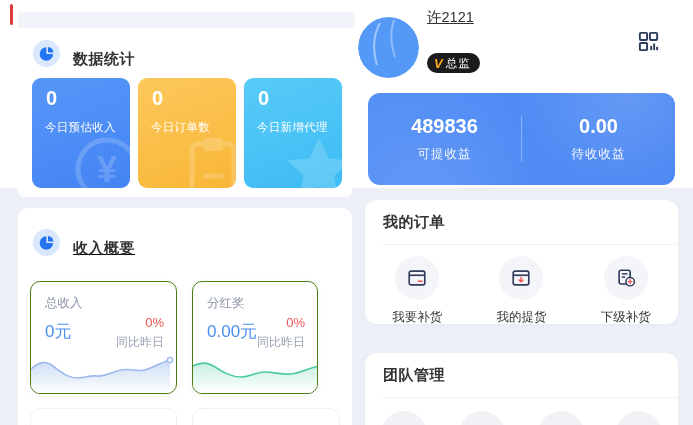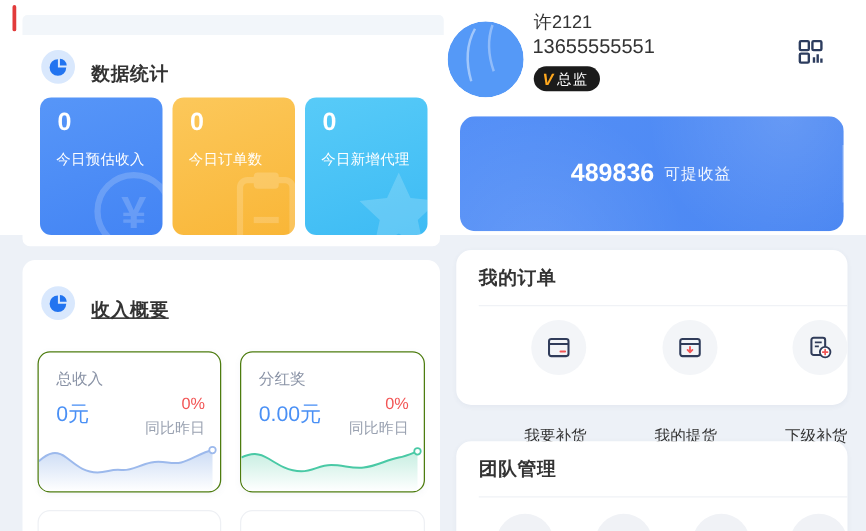--- a/index.html
+++ b/index.html
@@ -25,57 +25,57 @@
   .stat-card{position:absolute;top:50px;width:98px;height:110px;border-radius:9px;color:#fff;overflow:hidden;}
   .stat-card .num{position:absolute;left:14px;top:9px;font-size:20px;font-weight:bold;}
   .stat-card .lbl{position:absolute;left:13px;top:42px;font-size:11.5px;letter-spacing:.3px;white-space:nowrap;}
   .sc-blue{left:14px;background:linear-gradient(160deg,#5796f8,#4384f4);}
   .sc-yellow{left:120px;background:linear-gradient(160deg,#fcc85b,#f9b637);}
   .sc-cyan{left:226px;background:linear-gradient(160deg,#58cbf8,#3dbbf4);}
   .watermark{position:absolute;right:-14px;bottom:-18px;opacity:.18;}
 
   
   .avatar{position:absolute;left:358px;top:17px;width:61px;height:61px;border-radius:50%;overflow:hidden;}
-  .p-name{position:absolute;left:427px;top:8px;font-size:14.5px;color:#333;}
+  .p-name{position:absolute;left:427px;top:8px;font-size:14.5px;color:#333;text-decoration:underline;}
   .p-phone{position:absolute;left:426px;top:29px;font-size:16px;color:#333;}
   .badge{position:absolute;left:427px;top:53px;display:inline-flex;align-items:center;background:#1b1b1b;border-radius:11px;height:20px;padding:0 9px 0 7px;}
   .badge .v{color:#ffa81e;font-weight:bold;font-style:italic;font-size:13px;margin-right:3px;}
   .badge .bl{color:#fff;font-size:11.5px;letter-spacing:1px;}
   .grid-icon{position:absolute;left:637px;top:30px;width:23px;height:23px;}
 
   
   .earn-card{position:absolute;left:368px;top:93px;width:307px;height:92px;border-radius:12px;
     background:linear-gradient(115deg,#5590f7,#4a86f2);
     background-image:radial-gradient(circle at 85% 0%,rgba(255,255,255,.14),rgba(255,255,255,0) 40%),
                      radial-gradient(circle at 20% 120%,rgba(255,255,255,.10),rgba(255,255,255,0) 45%),
                      linear-gradient(115deg,#5590f7,#4a86f2);
     display:flex;align-items:center;color:#fff;}
-  .earn-half{flex:1;display:flex;align-items:center;justify-content:center;gap:8px;}
+  .earn-half{flex:1;display:flex;flex-direction:column;align-items:center;justify-content:center;gap:8px;}
   .earn-val{font-size:20px;font-weight:bold;}
   .earn-lbl{font-size:12.5px;color:rgba(255,255,255,.92);letter-spacing:1px;}
   .earn-div{width:1px;height:46px;background:rgba(255,255,255,.35);}
 
   
   .rcard{position:absolute;left:365px;width:313px;background:#fff;border-radius:12px;box-shadow:0 1px 4px rgba(60,80,120,.05);}
   .orders-card{top:200px;height:124px;}
   .team-card{top:353px;height:85px;border-radius:12px 12px 0 0;}
   .rcard .r-title{position:absolute;left:18px;top:13px;font-size:15px;color:#333;font-weight:600;letter-spacing:.5px;}
   .rcard .r-div{position:absolute;left:18px;right:0;top:44px;height:1px;background:#f0f2f6;}
   .icon-row{position:absolute;left:0;right:0;top:56px;display:flex;}
   .team-card .icon-row{top:58px;}
-  .icon-item{flex:1;display:flex;flex-direction:column;align-items:flex-end;gap:32px;}
+  .icon-item{flex:1;display:flex;flex-direction:column;align-items:center;}
   .icon-circle{width:44px;height:44px;border-radius:50%;background:#f3f5f8;display:flex;align-items:center;justify-content:center;}
   .icon-item .il{margin-top:9px;font-size:12.5px;color:#333;}
   .team-circle{width:46px;height:46px;border-radius:50%;background:#f0f2f6;}
 
   
   .inc-card{position:absolute;top:73px;height:113px;background:#fff;border:1px solid #4d7c0f;border-radius:10px;
     box-shadow:0 2px 6px rgba(100,120,150,.06);overflow:hidden;box-sizing:border-box;}
   .inc-a{left:12px;width:147px;}
-  .inc-b{left:174px;width:148px;}
+  .inc-b{left:174px;width:126px;}
   .ic-label{position:absolute;left:14px;top:13px;font-size:12.5px;color:#8a93a6;}
   .ic-value{position:absolute;left:14px;top:38px;font-size:17px;color:#4a90f5;}
   .ic-right{position:absolute;right:12px;top:33px;text-align:right;}
   .ic-pct{font-size:13px;color:#f25555;}
   .ic-cmp{font-size:12px;color:#9aa2b1;margin-top:4px;}
   .spark{position:absolute;left:0;right:0;bottom:0;height:40px;}
   .stub{position:absolute;top:200px;height:40px;background:#fff;border:1px solid #eef0f4;border-radius:10px;box-sizing:border-box;}
   .stub-a{left:12px;width:147px;}
   .stub-b{left:174px;width:148px;}
 </style>
@@ -181,40 +181,43 @@
   </div>
 
   <div class="avatar">
     <svg width="61" height="61" viewBox="0 0 61 61">
       <circle cx="30.5" cy="30.5" r="30.5" fill="#5599f7"></circle>
       <path d="M22,6 Q12,24 19,48" stroke="rgba(255,255,255,.45)" stroke-width="2" fill="none"></path>
       <path d="M36,3 Q30,20 37,40" stroke="rgba(255,255,255,.35)" stroke-width="2" fill="none"></path>
     </svg>
   </div>
   <div class="p-name">许2121</div>
-  <div class="p-phone">13655555551</div>
   <div class="badge">
     <span class="v">V</span>
     <span class="bl">总监</span>
   </div>
   <svg class="grid-icon" viewBox="0 0 24 24">
     <rect x="3" y="3" width="7.5" height="7.5" rx="1" stroke="#2c3c5e" stroke-width="2" fill="none"></rect>
     <rect x="13.5" y="3" width="7.5" height="7.5" rx="1" stroke="#2c3c5e" stroke-width="2" fill="none"></rect>
     <rect x="3" y="13.5" width="7.5" height="7.5" rx="1" stroke="#2c3c5e" stroke-width="2" fill="none"></rect>
     <line x1="14.8" y1="21" x2="14.8" y2="16.5" stroke="#2c3c5e" stroke-width="2"></line>
     <line x1="17.9" y1="21" x2="17.9" y2="14" stroke="#2c3c5e" stroke-width="2"></line>
     <line x1="21" y1="21" x2="21" y2="17.5" stroke="#2c3c5e" stroke-width="2"></line>
   </svg>
 
   <div class="earn-card">
     <div class="earn-half">
       <span class="earn-val">489836</span>
       <span class="earn-lbl">可提收益</span>
     </div>
     <div class="earn-div"></div>
+    <div class="earn-half">
+      <span class="earn-val">0.00</span>
+      <span class="earn-lbl">待收收益</span>
+    </div>
   </div>
 
   <div class="rcard orders-card">
     <span class="r-title">我的订单</span>
     <div class="r-div"></div>
     <div class="icon-row">
       <div class="icon-item">
         <span class="icon-circle">
           <svg width="22" height="22" viewBox="0 0 24 24">
             <rect x="3.5" y="4.5" width="17" height="15" rx="2" stroke="#303c5a" stroke-width="1.8" fill="none"></rect>

